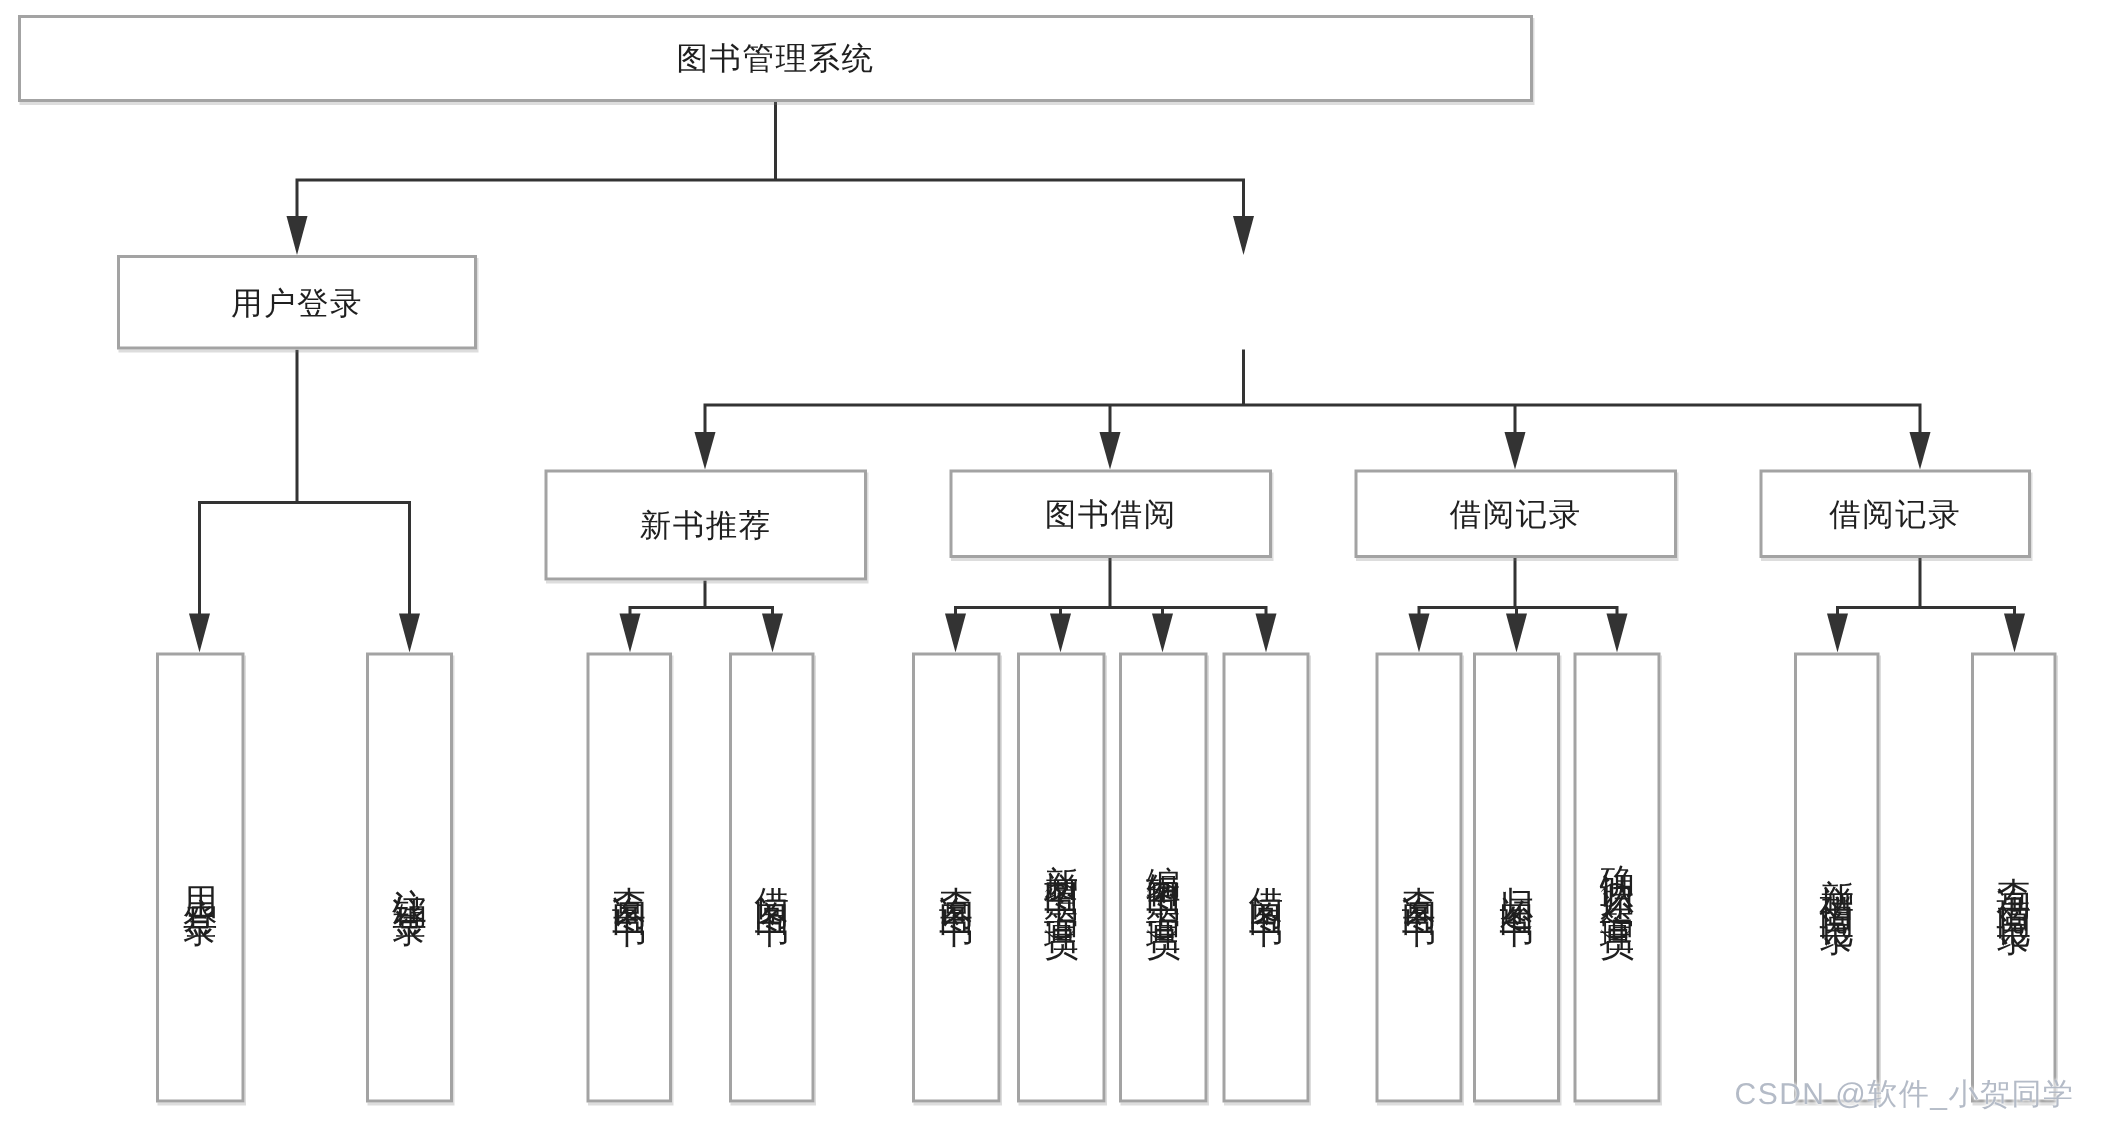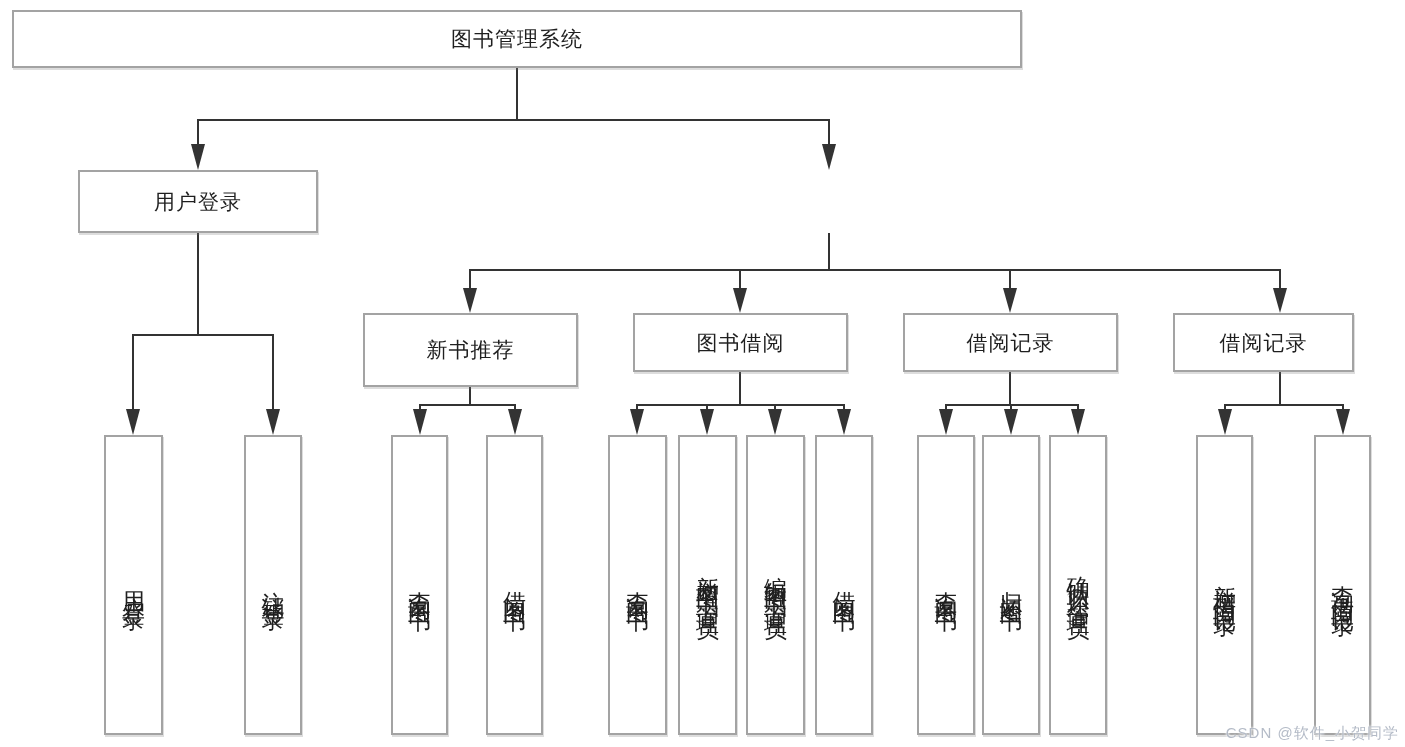--- a/index.html
+++ b/index.html
@@ -35,23 +35,23 @@
   .leaf .vlabel {
     writing-mode: vertical-rl;
     text-orientation: mixed;
     font-size: 23px;
     color: #1f1f1f;
     letter-spacing: 6px;
     line-height: 1;
   }
   .watermark {
     position: absolute;
-    right: 6px;
+    right: 22px;
     bottom: 4px;
-    font-size: 15px;
+    font-size: 20px;
     color: rgba(176, 183, 196, 0.95);
     text-shadow: 0 0 3px #ffffff, 0 0 2px #ffffff;
     letter-spacing: 1px;
     white-space: nowrap;
     z-index: 5;
   }
 </style>
 </head>
 <body>
 

